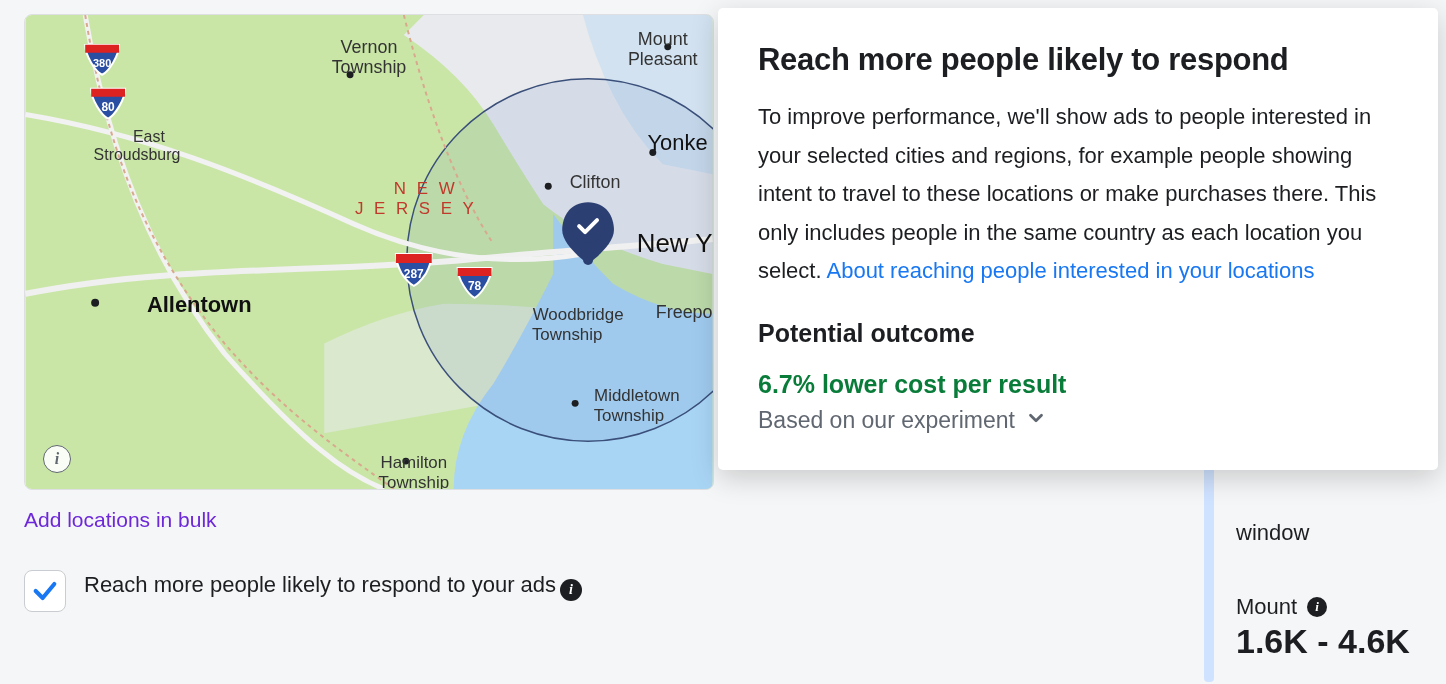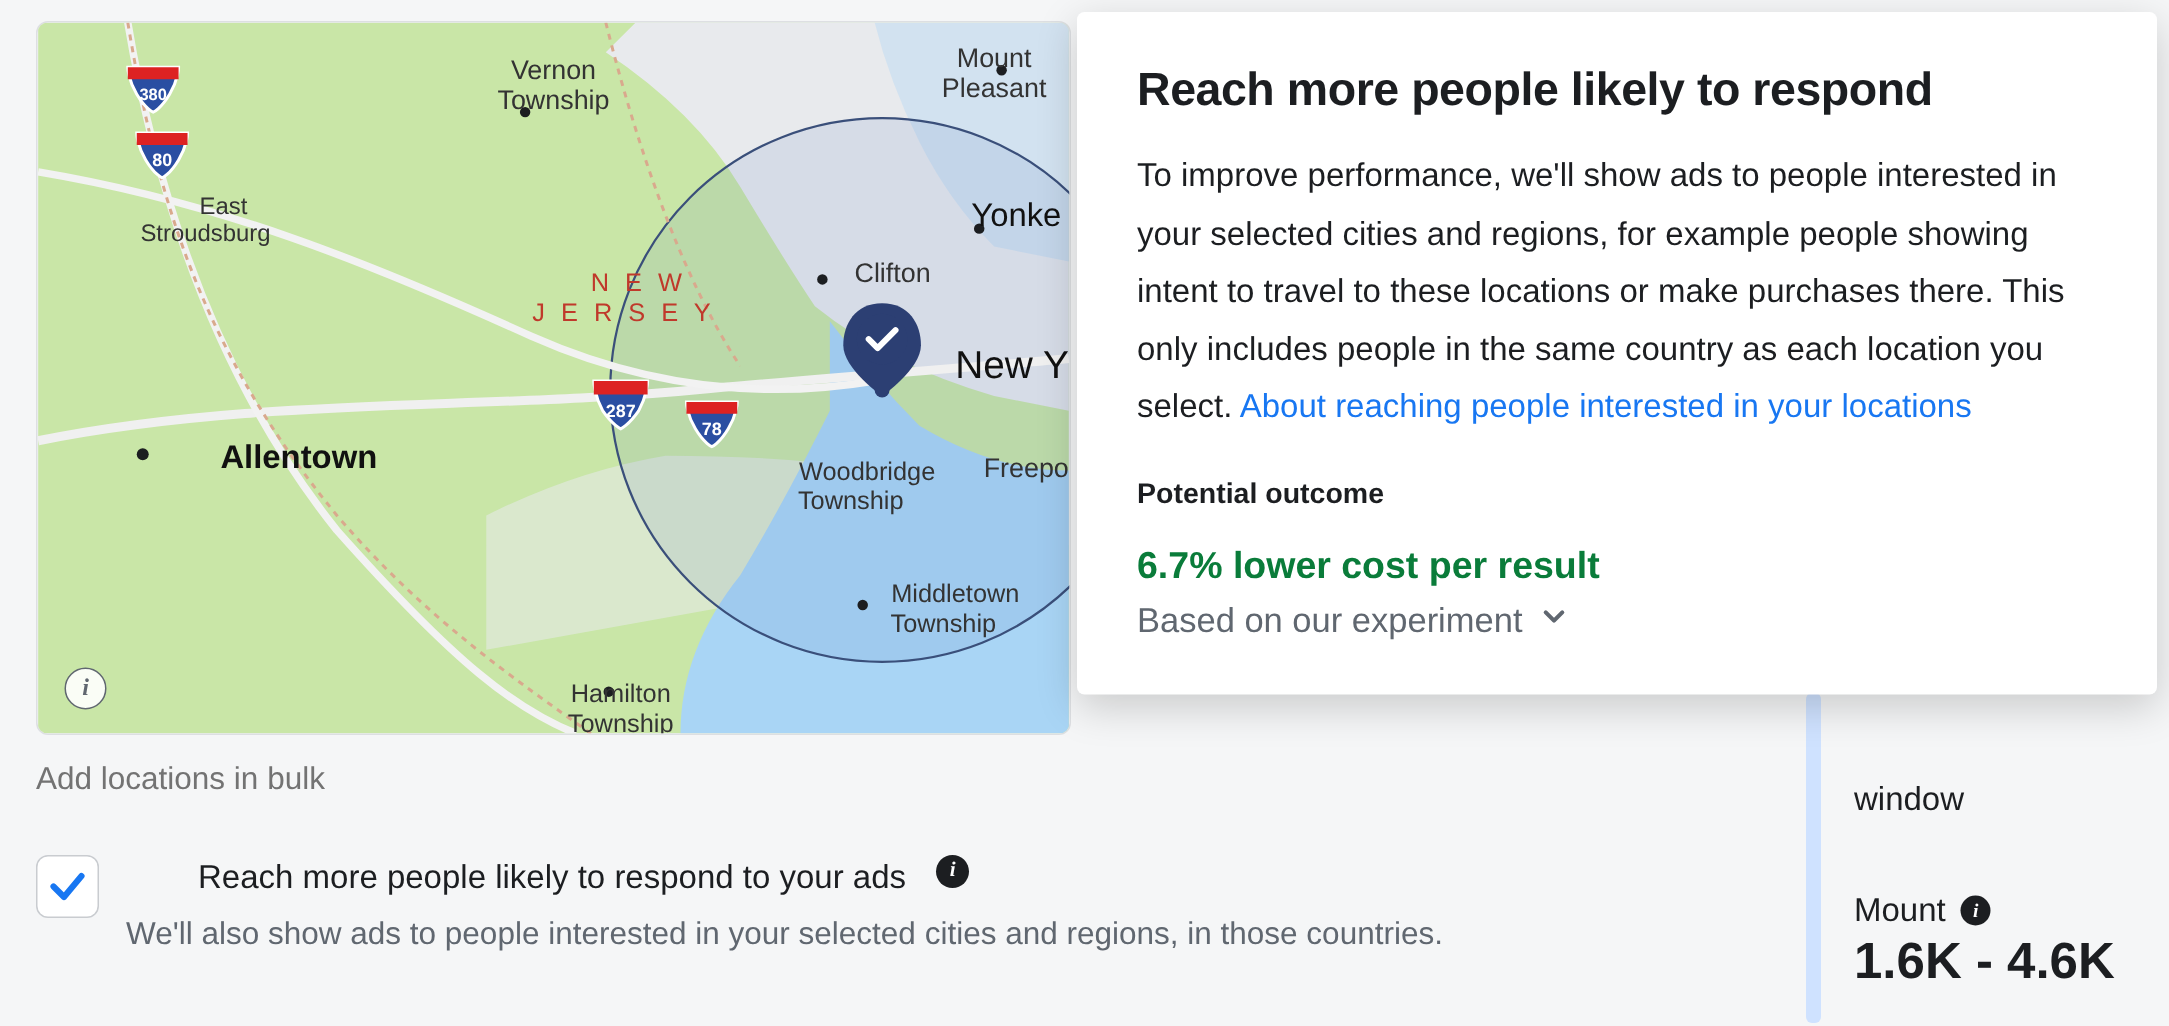--- a/index.html
+++ b/index.html
@@ -46,21 +46,21 @@
       justify-content: center;
       font-family: Georgia, serif;
       font-style: italic;
       font-weight: bold;
       font-size: 16px;
       color: #606770;
       cursor: pointer;
     }
 
     .bulk-link {
-      color: #737373;
+      color: #6d28d9;
       font-size: 21px;
       margin-top: 18px;
       cursor: pointer;
     }
 
     .checkbox-row {
       display: flex;
       margin-top: 38px;
       gap: 18px;
       align-items: flex-start;
@@ -80,23 +80,22 @@
 
     .checkbox svg { width: 28px; height: 28px; }
 
     .checkbox-text { flex: 1; }
 
     .checkbox-title {
       font-size: 22px;
       color: #1c1e21;
       line-height: 1.4;
       display: flex;
-      align-items: flex-start;
-      gap: 20px;
-      margin-left: 48px;
+      align-items: flex-end;
+      gap: 4px;
     }
 
     .inline-info-icon {
       width: 22px;
       height: 22px;
       border-radius: 50%;
       background: #1c1e21;
       color: #fff;
       display: inline-flex;
       align-items: center;
@@ -143,21 +142,21 @@
       color: #1c1e21;
     }
 
     .popover-body a {
       color: #1877f2;
       text-decoration: none;
       cursor: pointer;
     }
 
     .outcome-title {
-      font-size: 19px;
+      font-size: 25px;
       font-weight: 700;
       color: #1c1e21;
       margin-top: 28px;
     }
 
     .outcome-value {
       font-size: 25px;
       font-weight: 700;
       color: #0a7c3a;
       margin-top: 22px;
@@ -291,21 +290,20 @@
     <div class="checkbox">
       <svg viewBox="0 0 24 24">
         <path d="M4 12 L10 18 L20 6" stroke="#1877f2" stroke-width="3.5" fill="none" stroke-linecap="round" stroke-linejoin="round"></path>
       </svg>
     </div>
     <div class="checkbox-text">
       <div class="checkbox-title">
         <span>Reach more people likely to respond to your ads</span>
         <span class="inline-info-icon">i</span>
       </div>
-      <div class="checkbox-desc">We'll also show ads to people interested in your selected cities and regions, in those countries.</div>
     </div>
   </div>
 </div>
 
 <div class="popover">
   <div class="popover-title">Reach more people likely to respond</div>
   <div class="popover-body">
     <span>To improve performance, we'll show ads to people interested in your selected cities and regions, for example people showing intent to travel to these locations or make purchases there. This only includes people in the same country as each location you select. </span><a>About reaching people interested in your locations</a>
   </div>
   <div class="outcome-title">Potential outcome</div>

